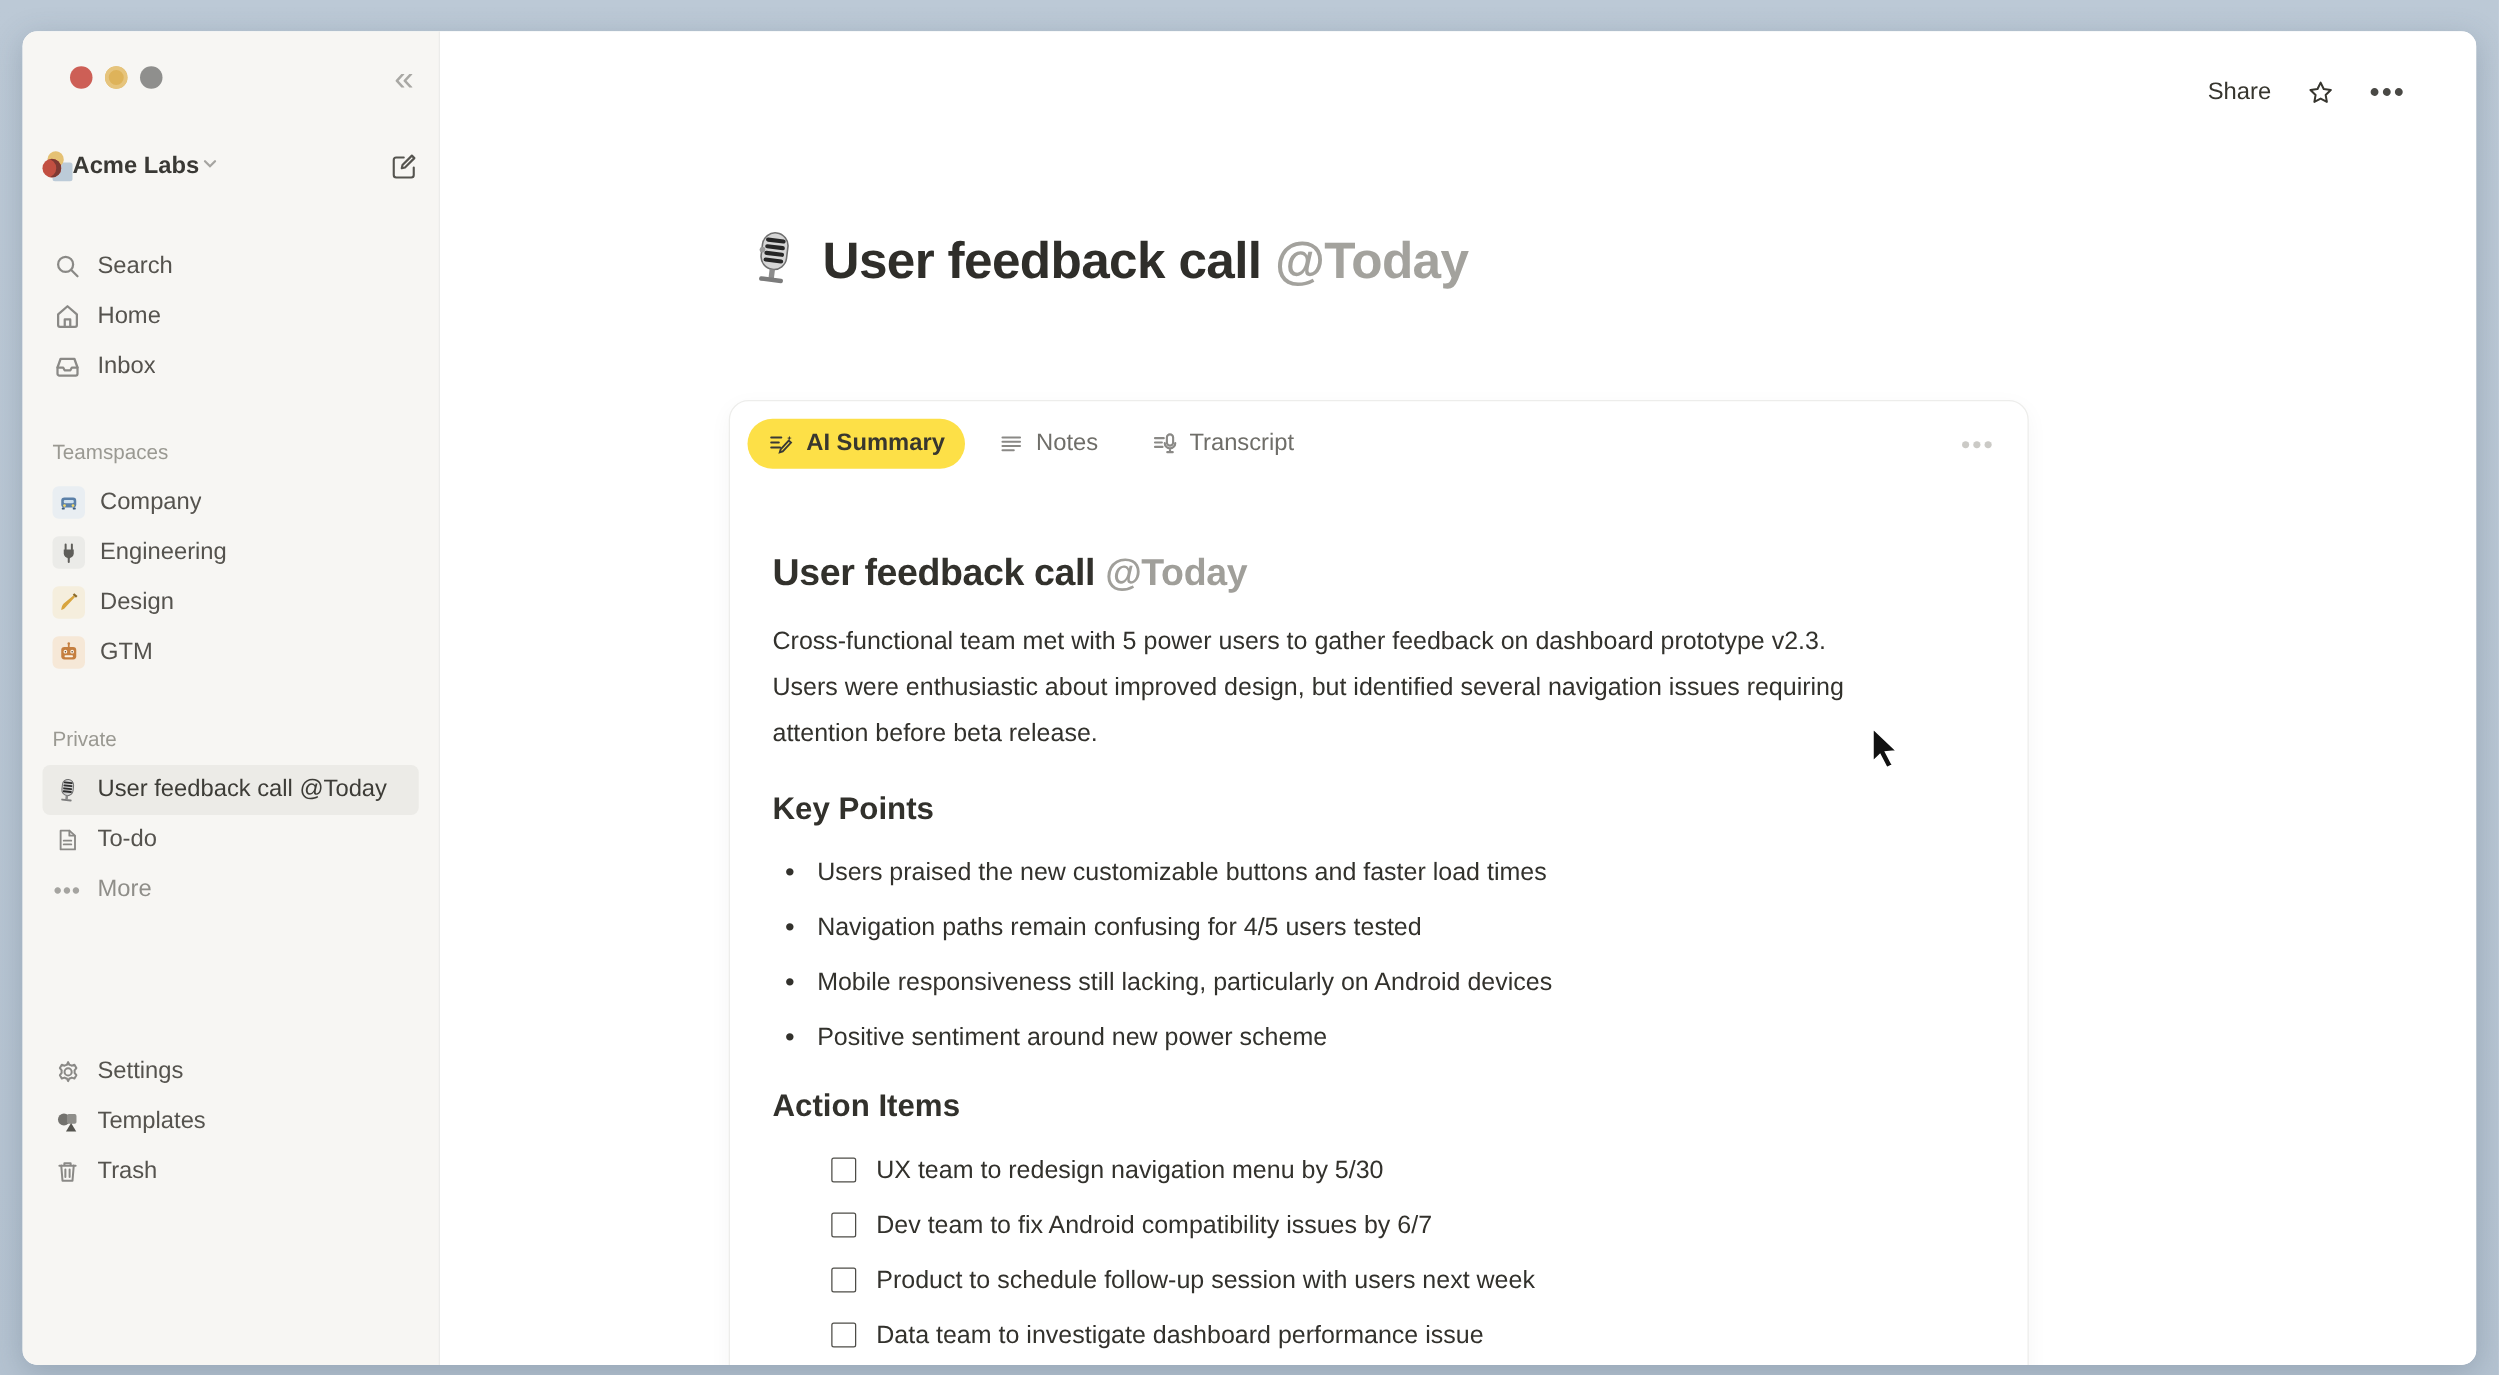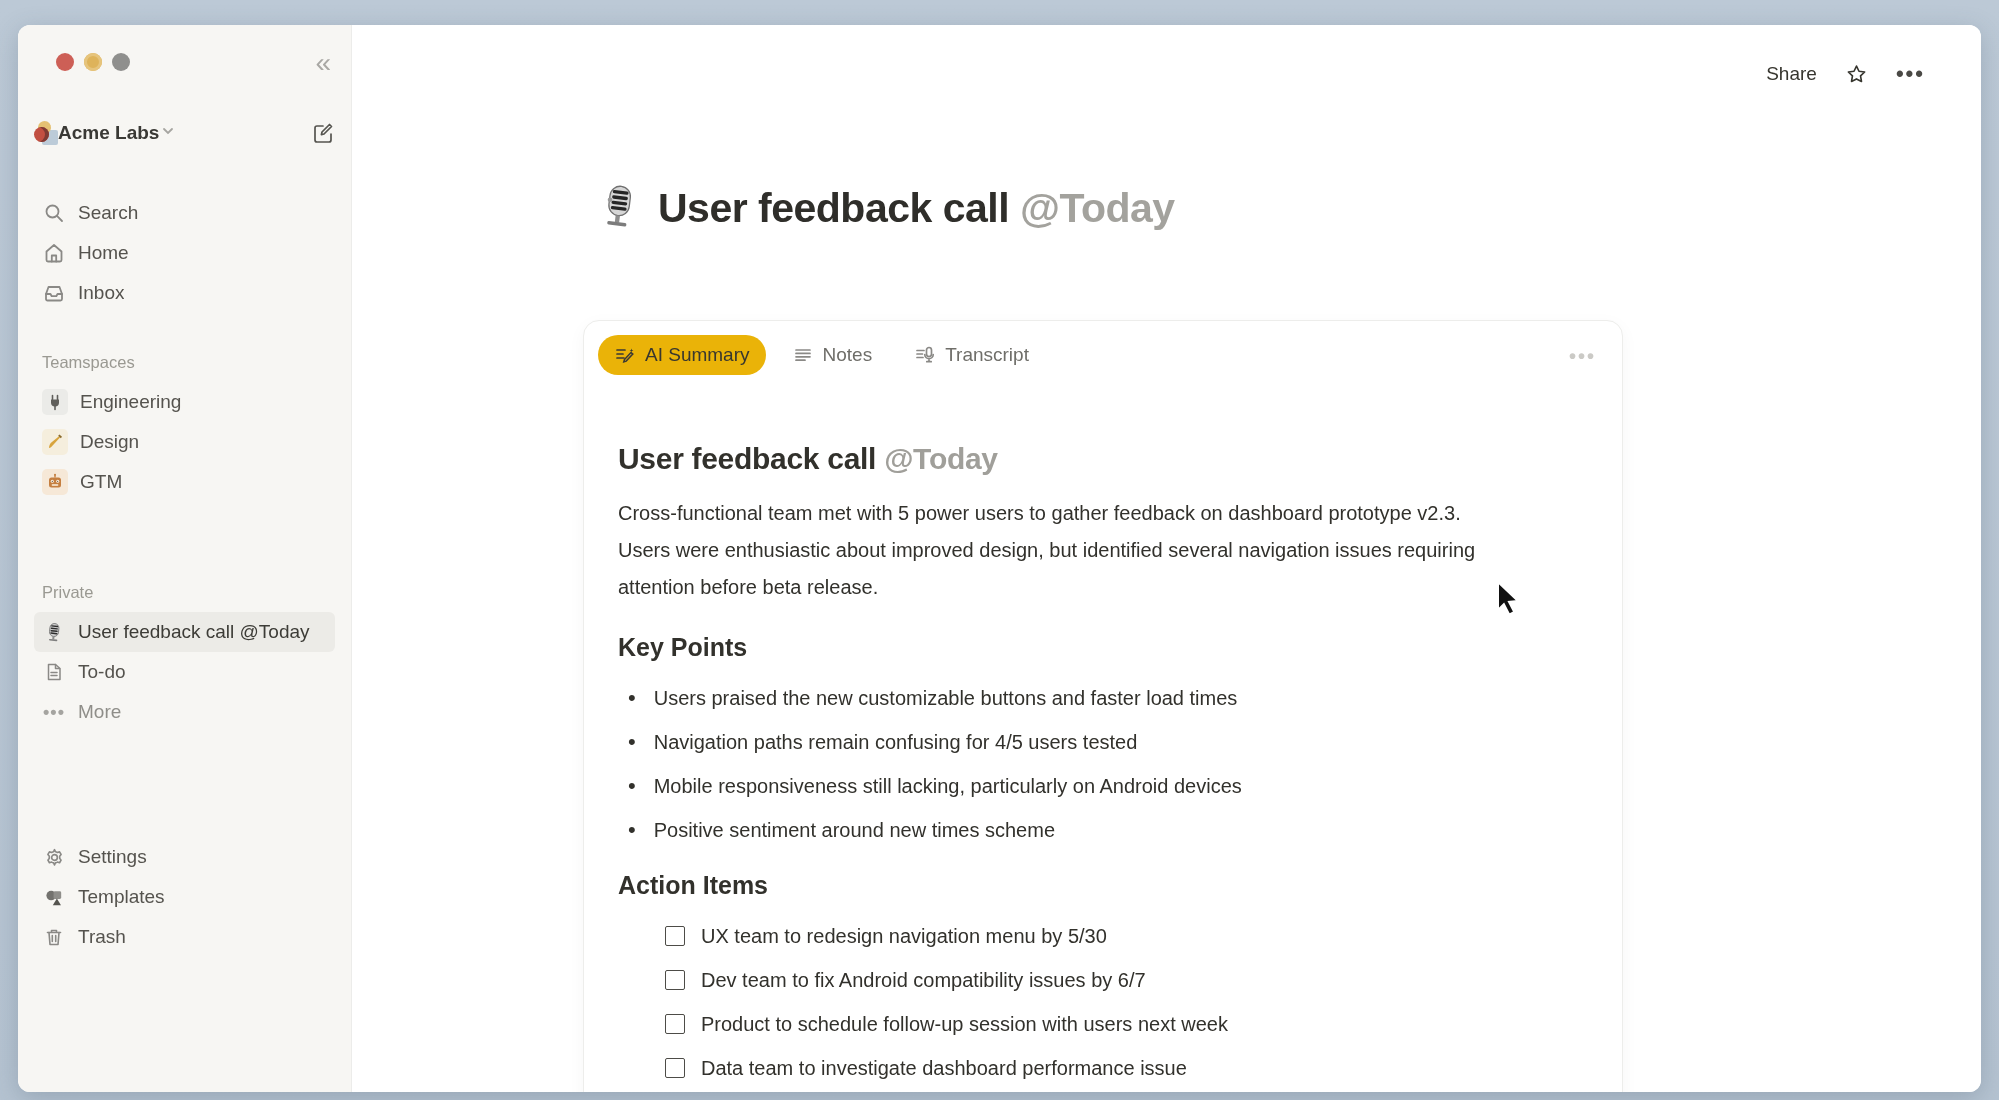--- a/index.html
+++ b/index.html
@@ -66,21 +66,21 @@
   .title-text .mention{ color:#a3a29d; }
   
   .card{
     position:absolute; left:231px; top:295px; width:1040px; bottom:-40px;
     background:#fff; border:1px solid #ededeb; border-radius:16px;
     box-shadow:0 5px 18px rgba(0,0,0,.04);
   }
   .tabbar{ display:flex; align-items:center; gap:10px; padding:14px 14px 0 14px; position:relative;}
   .tab{ display:flex; align-items:center; gap:9px; padding:9px 16px; border-radius:22px;
         font-size:19px; font-weight:500; color:#6f6e69; cursor:pointer;}
-  .tab.active{ background:#eab308; color:#38372f; font-weight:400; }
+  .tab.active{ background:#fde047; color:#38372f; font-weight:700; }
   .tab .ic{ display:flex; }
   .card-menu{ position:absolute; right:26px; top:24px; color:#cbcac6; font-size:20px; letter-spacing:2px; font-weight:700; cursor:pointer;}
   .card-body{ padding:0 34px; }
   h2.doc-h{ margin-top:64px; font-size:30px; line-height:40px; font-weight:700; color:#32312c; letter-spacing:-.3px;}
   h2.doc-h .mention{ color:#a09f9a; }
   p.summary{ margin-top:16px; max-width:892px; font-size:20px; line-height:37px; color:#32312c; }
   h3.sec-h{ margin-top:24px; font-size:25px; line-height:34px; font-weight:700; color:#32312c; }
   h3.sec-h.second{ margin-top:16px; }
   ul.bullets{ margin-top:12px; list-style:none; }
   ul.bullets li{ height:44px; display:flex; align-items:center; font-size:20px; color:#32312c; padding-left:10px;}
@@ -149,20 +149,33 @@
               <path d="M3 12l2.5-7h11L19 12v5a1.5 1.5 0 0 1-1.5 1.5h-13A1.5 1.5 0 0 1 3 17z"></path>
               <path d="M3 12h4.5l1.2 2.2h4.6L14.5 12H19"></path>
             </svg>
         </span>
         <span class="lbl">Inbox</span>
       </div>
     </nav>
 
     <div class="navlist" style="top:328px">
       <div class="section-label" style="margin-bottom:10px">Teamspaces</div>
+      <div class="item">
+        <span class="tile company">
+          <svg width="18" height="18" viewBox="0 0 18 18">
+              <rect x="3" y="5" width="12" height="8" rx="2.5" fill="#5b80a8"></rect>
+              <rect x="5" y="7" width="8" height="2.6" rx="1" fill="#cfe0ee"></rect>
+              <circle cx="5.6" cy="11.4" r="1.1" fill="#f2d76b"></circle>
+              <circle cx="12.4" cy="11.4" r="1.1" fill="#f2d76b"></circle>
+              <rect x="3.4" y="13" width="2.4" height="1.6" rx=".7" fill="#3d5c7d"></rect>
+              <rect x="12.2" y="13" width="2.4" height="1.6" rx=".7" fill="#3d5c7d"></rect>
+            </svg>
+        </span>
+        <span class="lbl">Company</span>
+      </div>
       <div class="item">
         <span class="tile eng">
           <svg width="18" height="18" viewBox="0 0 18 18" fill="none" stroke="#5f5e5a" stroke-width="1.6" stroke-linecap="round">
               <path d="M6.5 2.5v4M11.5 2.5v4"></path>
               <path d="M5 6.5h8v3a4 4 0 0 1-8 0z" fill="#5f5e5a" stroke="none"></path>
               <path d="M9 13.5v3"></path>
             </svg>
         </span>
         <span class="lbl">Engineering</span>
       </div>
@@ -326,21 +339,21 @@
       <div class="card-body">
         <h2 class="doc-h"><span>User feedback call</span> <span class="mention">@Today</span></h2>
 
         <p class="summary">Cross-functional team met with 5 power users to gather feedback on dashboard prototype v2.3. Users were enthusiastic about improved design, but identified several navigation issues requiring attention before beta release.</p>
 
         <h3 class="sec-h">Key Points</h3>
         <ul class="bullets">
           <li>Users praised the new customizable buttons and faster load times</li>
           <li>Navigation paths remain confusing for 4/5 users tested</li>
           <li>Mobile responsiveness still lacking, particularly on Android devices</li>
-          <li>Positive sentiment around new times scheme</li>
+          <li>Positive sentiment around new power scheme</li>
         </ul>
 
         <h3 class="sec-h second">Action Items</h3>
         <div class="todos">
           <div class="todo">
             <span class="checkbox"></span>
             <span>UX team to redesign navigation menu by 5/30</span>
           </div>
           <div class="todo">
             <span class="checkbox"></span>

